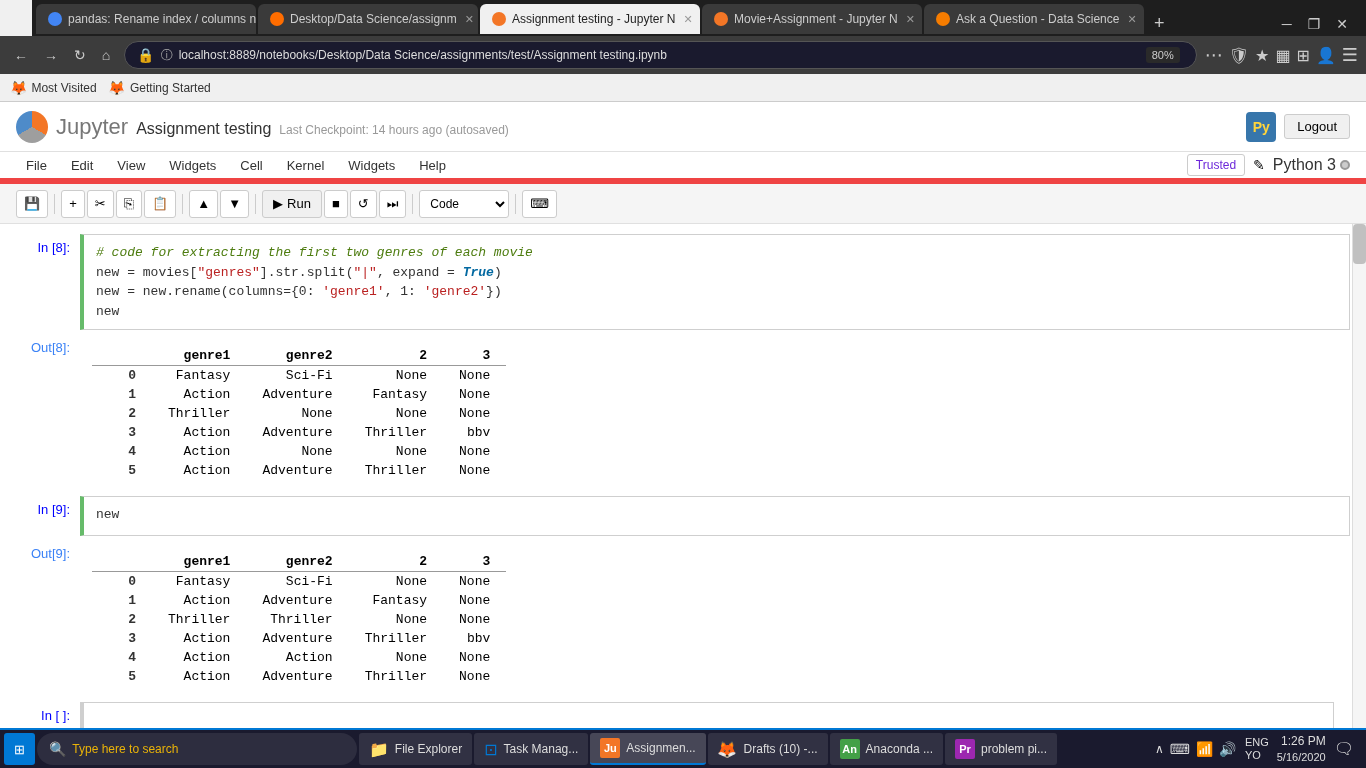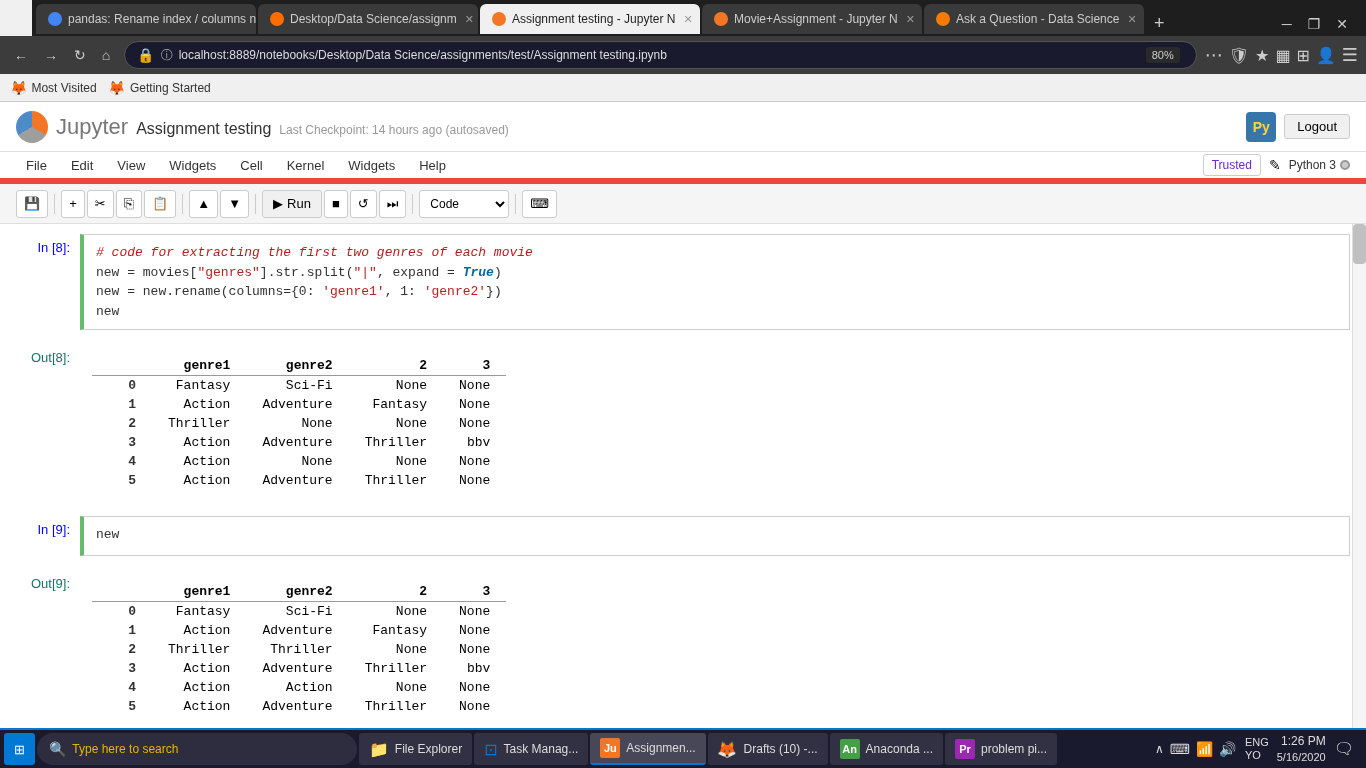--- a/index.html
+++ b/index.html
@@ -34,42 +34,42 @@
     .notebook-title { font-size: 16px; font-weight: normal; color: #333; }
     .checkpoint-info { font-size: 12px; color: #999; }
     .jupyter-header-right { display: flex; align-items: center; gap: 8px; }
     .python-icon { width: 30px; height: 30px; background: #3776ab; border-radius: 4px; display: flex; align-items: center; justify-content: center; color: #ffd43b; font-weight: bold; font-size: 14px; }
     .logout-btn { padding: 4px 12px; background: #f0f0f0; border: 1px solid #ccc; border-radius: 3px; font-size: 13px; cursor: pointer; }
     
     .menu-bar { display: flex; align-items: center; padding: 0 16px; height: 32px; border-bottom: 6px solid #ef4444; background: #fff; gap: 4px; }
     .menu-item { padding: 4px 10px; font-size: 13px; cursor: pointer; color: #333; }
     .menu-right { margin-left: auto; display: flex; align-items: center; gap: 8px; }
     .trusted-badge { padding: 3px 8px; border: 1px solid #ccc; font-size: 12px; color: #6d28d9; border-radius: 3px; }
-    .kernel-info { display: flex; align-items: center; gap: 4px; font-size: 12px; color: #333; }
+    .kernel-info { display: flex; align-items: center; gap: 4px; font-size: 16px; color: #333; }
     .kernel-circle { width: 10px; height: 10px; background: #ccc; border-radius: 50%; border: 2px solid #999; }
 
     .toolbar-bar { display: flex; align-items: center; padding: 4px 16px; border-bottom: 1px solid #e0e0e0; background: #f5f5f5; height: 40px; gap: 2px; }
     .tb-btn { padding: 3px 7px; border: 1px solid #ccc; background: #fff; border-radius: 3px; font-size: 13px; cursor: pointer; height: 28px; display: flex; align-items: center; }
     .tb-separator { width: 1px; background: #ccc; height: 20px; margin: 0 4px; }
     .run-btn { background: #f0f0f0; border: 1px solid #ccc; padding: 3px 10px; border-radius: 3px; font-size: 13px; cursor: pointer; height: 28px; display: flex; align-items: center; gap: 4px; }
     .cell-type-select { padding: 3px 6px; border: 1px solid #ccc; background: #fff; border-radius: 3px; font-size: 12px; height: 28px; min-width: 80px; }
 
     
     .notebook-content { background: #fff; overflow-y: auto; height: calc(768px - 36px - 38px - 28px - 50px - 32px - 40px - 40px); padding: 10px 0; }
     
-    .cell-container { display: flex; width: 100%; margin-bottom: 14px; }
+    .cell-container { display: flex; width: 100%; margin-bottom: 4px; }
     .cell-label { width: 80px; text-align: right; padding-right: 10px; font-size: 13px; color: #00f; white-space: nowrap; flex-shrink: 0; padding-top: 6px; }
-    .cell-label.out { color: #0f766e; }
+    .cell-label.out { color: #3b82f6; }
     .cell-inner { flex: 1; margin-right: 16px; }
     .code-cell { border: 1px solid #cfcfcf; border-left: 4px solid #66bb6a; background: #fff; padding: 8px 12px; font-family: 'Courier New', monospace; font-size: 13px; line-height: 1.5; min-height: 40px; }
     .output-cell { padding: 8px 12px; font-family: 'Courier New', monospace; font-size: 13px; }
     .empty-cell { border: 1px solid #cfcfcf; border-left: 4px solid #cfcfcf; background: #fff; height: 32px; margin-right: 16px; }
 
     
-    .c-comment { color: #b91c1c; font-style: italic; }
+    .c-comment { color: #4d7c0f; font-style: italic; }
     .c-string { color: #ba2121; }
     .c-keyword { color: #0369a1; font-weight: bold; font-style: italic; }
     .c-default { color: #333; }
 
     
     .df-table { border-collapse: collapse; margin: 4px 0; font-family: 'Courier New', monospace; font-size: 13px; }
     .df-table th, .df-table td { padding: 2px 16px; text-align: right; min-width: 60px; }
     .df-table th { font-weight: bold; text-align: right; border-bottom: 1px solid #999; }
     .df-table td:first-child, .df-table th:first-child { text-align: right; color: #333; font-weight: bold; }
 

